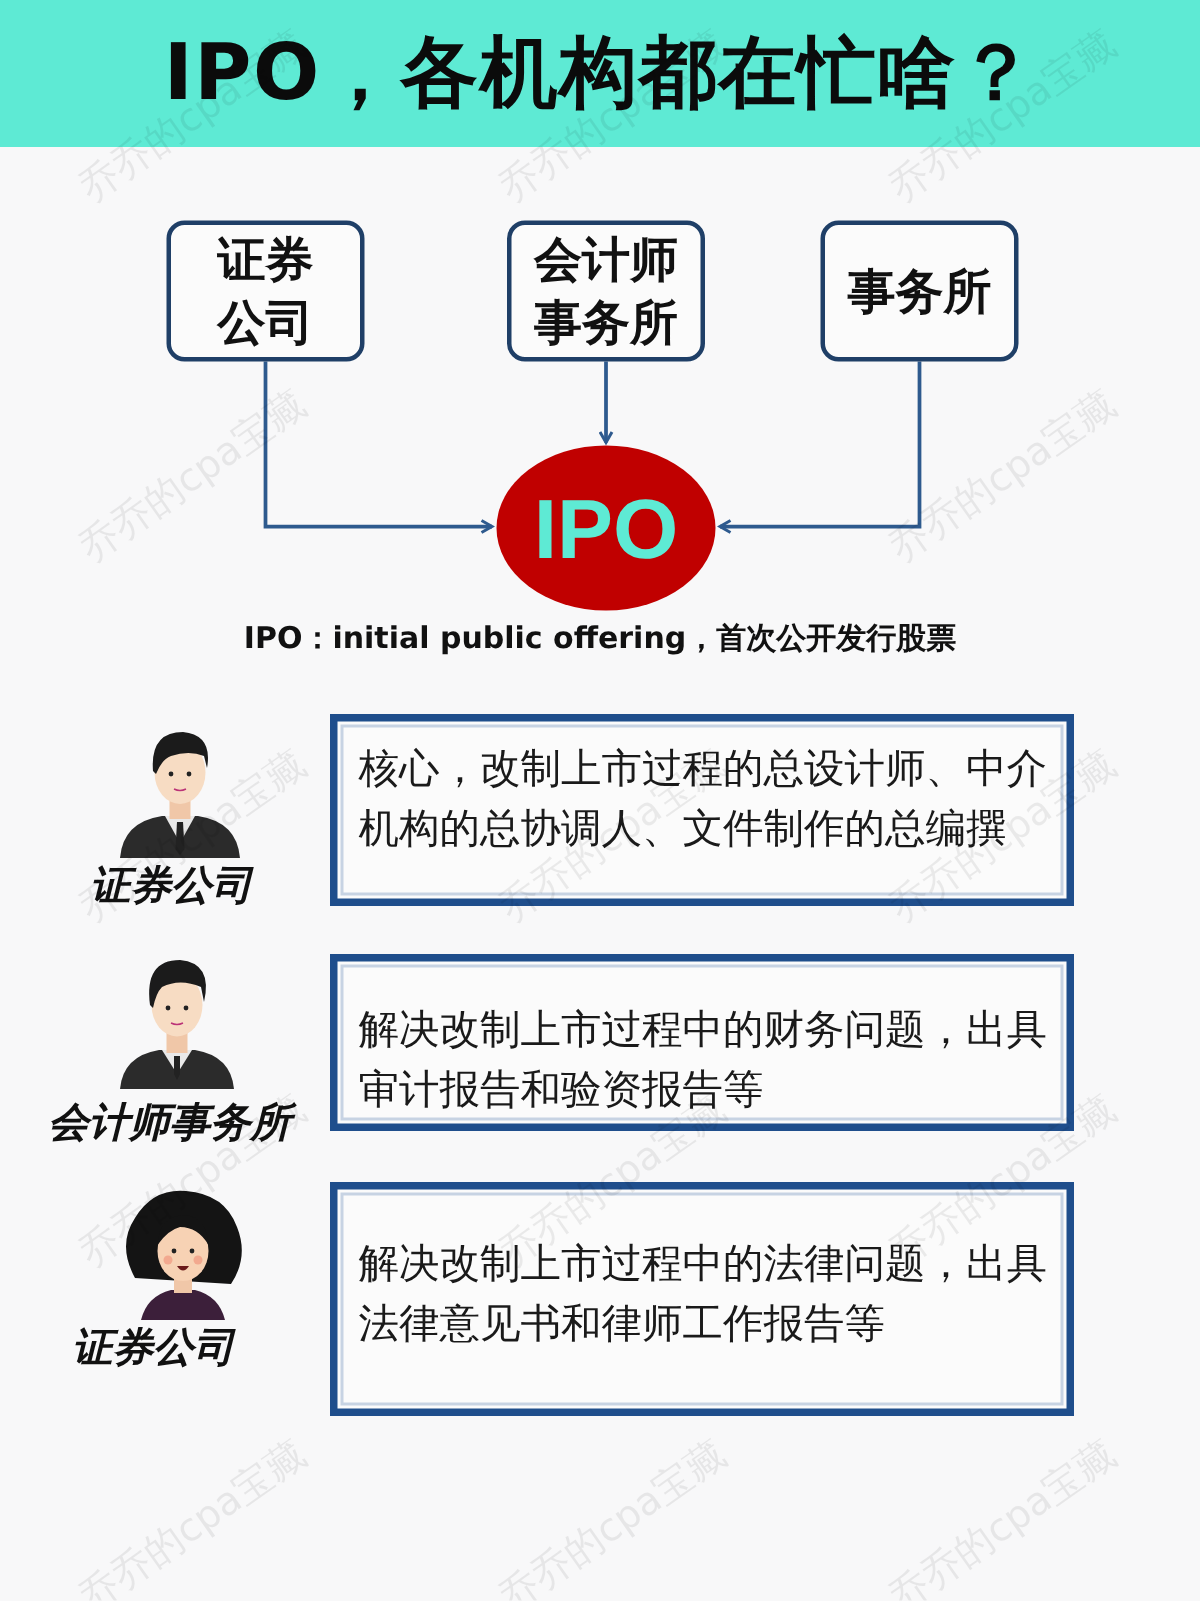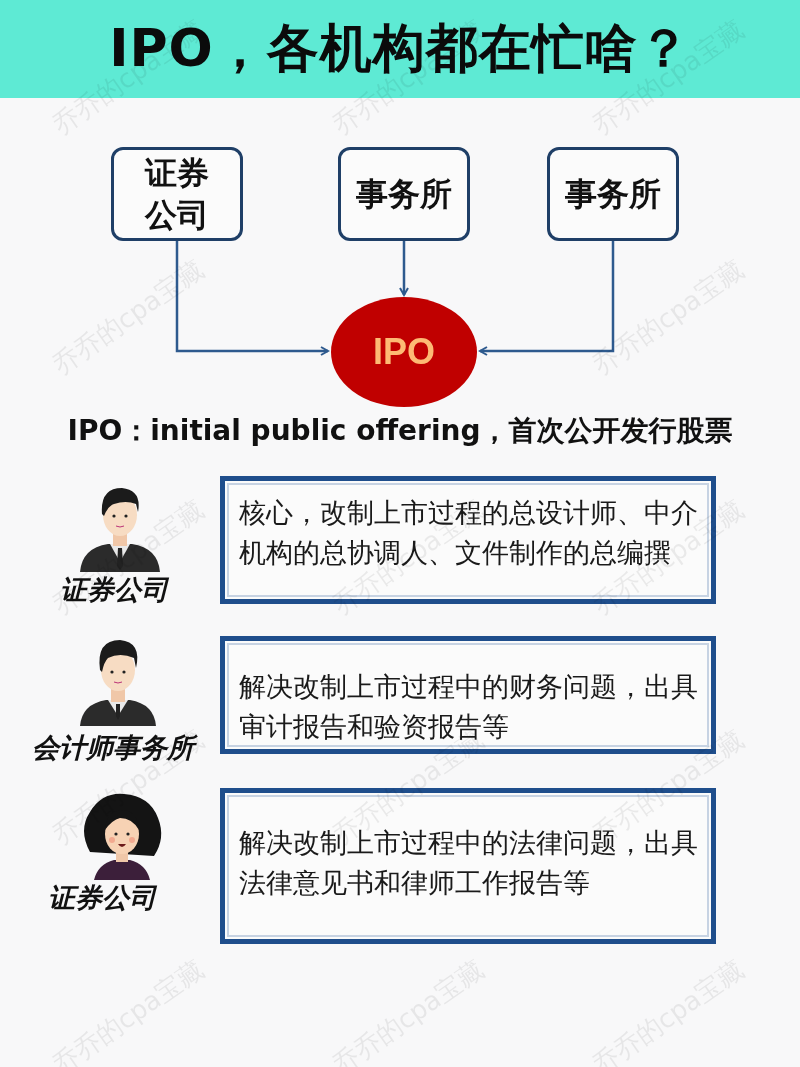--- a/index.html
+++ b/index.html
@@ -23,24 +23,24 @@
     display: flex; align-items: center; justify-content: center; text-align: center;
     font-size: 32px; font-weight: bold; line-height: 42px; box-sizing: border-box;
   }
   .org-box span { display: block; }
   .lines { position: absolute; left: 0; top: 0; width: 800px; height: 460px; pointer-events: none; }
   .ipo {
     position: absolute; left: 331px; top: 297px; width: 146px; height: 110px;
     border-radius: 50%; background: #c00000;
     display: flex; align-items: center; justify-content: center;
   }
-  .ipo span { color: #fdba74; font-size: 36px; font-weight: bold; font-family: "Liberation Sans", sans-serif; }
+  .ipo span { color: #5eead4; font-size: 56px; font-weight: bold; font-family: "Liberation Sans", sans-serif; }
   .caption {
     position: absolute; left: 0; width: 800px; top: 412px; text-align: center;
-    font-size: 28px; font-weight: bold;
+    font-size: 20px; font-weight: bold;
   }
   .avatar { position: absolute; width: 100px; height: 90px; }
   .role-label {
     position: absolute; font-size: 27px; font-weight: bold; white-space: nowrap; font-style: italic;
   }
   .desc-box {
     position: absolute; left: 220px; width: 496px; box-sizing: border-box;
     border: 5px solid #1f4e8c; outline: 2px solid #c7d3e3; outline-offset: -9px;
     background: #fbfbfb;
     padding: 12px 12px 0 14px;
@@ -70,20 +70,21 @@
 </svg>
 
 <div class="org-box" style="left:111px; width:132px;">
   <div>
       <span>证券</span>
       <span>公司</span>
     </div>
 </div>
 <div class="org-box" style="left:338px; width:132px;">
   <div>
+      <span>会计师</span>
       <span>事务所</span>
     </div>
 </div>
 <div class="org-box" style="left:547px; width:132px;">
   <div>
       <span>事务所</span>
     </div>
 </div>
 
 <div class="ipo">

